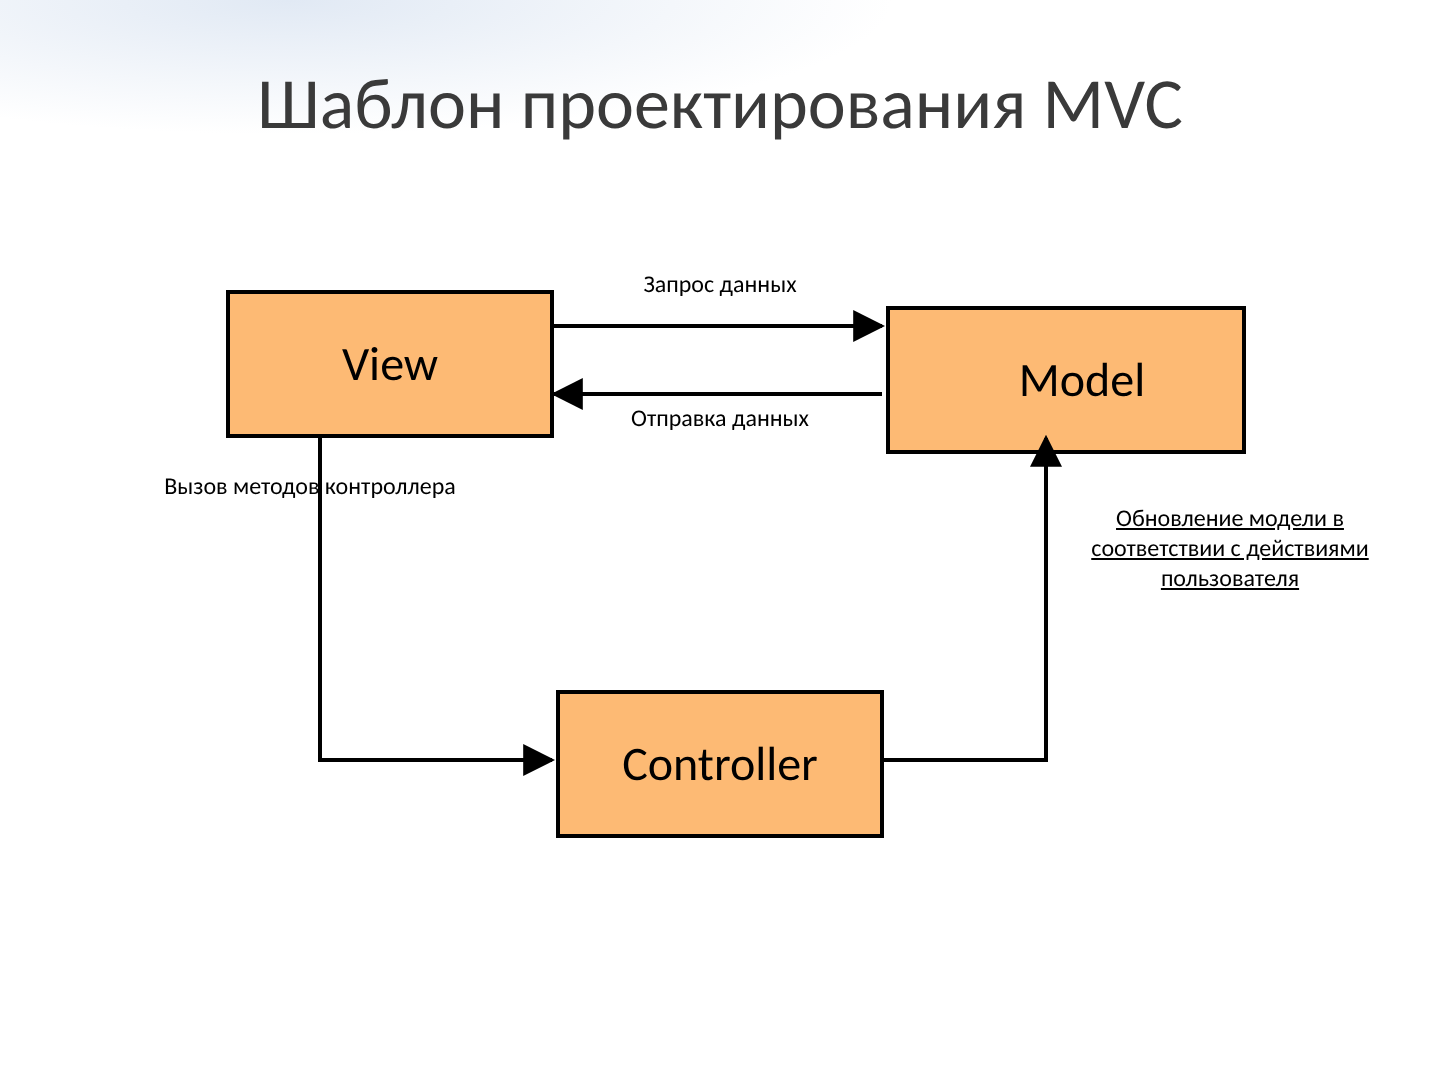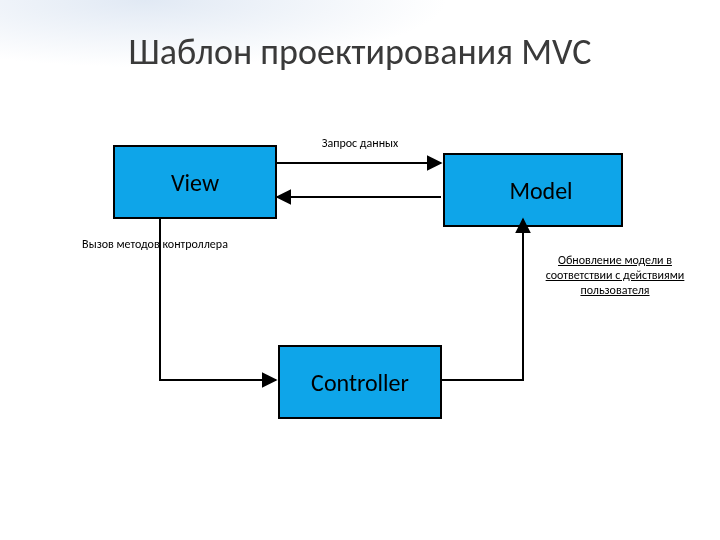--- a/index.html
+++ b/index.html
@@ -1,20 +1,20 @@
 <!DOCTYPE html>
 <html><head>
 <meta charset="utf-8">
 <style>
   html,body{margin:0;padding:0;width:720px;height:540px;font-family:"Calibri","Arial",sans-serif;background:#fff;color:#000;}
   .slide{position:relative;width:634px;height:540px;}
   .bg-glow{position:absolute;top:0;left:0;width:720px;height:120px;
     background:radial-gradient(ellipse 60% 80% at 20% 0%, rgba(200,215,235,.55) 0%, rgba(255,255,255,0) 70%);}
   .title{position:absolute;top:30px;left:0;width:720px;text-align:center;font-size:36px;color:#3a3a3a;}
-  .box{position:absolute;border:2px solid #000;background:#0ea5e9;display:flex;align-items:center;justify-content:center;font-size:24px;}
+  .box{position:absolute;border:2px solid #000;background:#fdba74;display:flex;align-items:center;justify-content:center;font-size:24px;}
   .lbl{position:absolute;font-size:12px;text-align:center;line-height:1.25;}
   svg.arrows{position:absolute;top:0;left:0;width:720px;height:540px;pointer-events:none;}
 </style>
 </head>
 <body>
 
 <div class="slide">
   <div class="bg-glow"></div>
 
   <div class="title">Шаблон проектирования MVC</div>
@@ -26,20 +26,21 @@
   <div class="box" style="left:443px;top:153px;width:160px;height:70px;padding-left:16px;">
     <span>Model</span>
   </div>
 
   <div class="box" style="left:278px;top:345px;width:160px;height:70px;">
     <span>Controller</span>
   </div>
 
   <div class="lbl" style="left:275px;top:136px;width:170px;">Запрос данных</div>
 
+  <div class="lbl" style="left:275px;top:203px;width:170px;">Отправка данных</div>
 
   <div class="lbl" style="left:80px;top:237px;width:150px;">Вызов методов контроллера</div>
 
   <div class="lbl" style="left:530px;top:253px;width:170px;text-decoration:underline;">Обновление модели в соответствии с действиями пользователя</div>
 
   <svg class="arrows">
     <defs>
       <marker id="ah" viewBox="0 0 10 10" refX="9" refY="5" markerWidth="8" markerHeight="8" orient="auto-start-reverse">
         <path d="M 0 0 L 10 5 L 0 10 z" fill="#000"></path>
       </marker>

